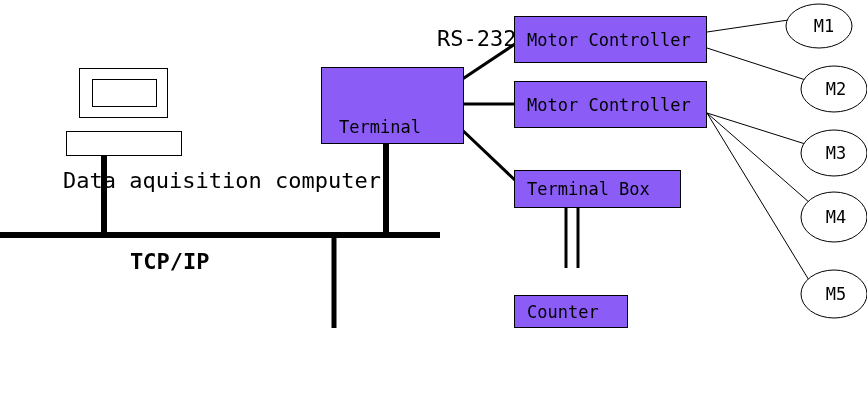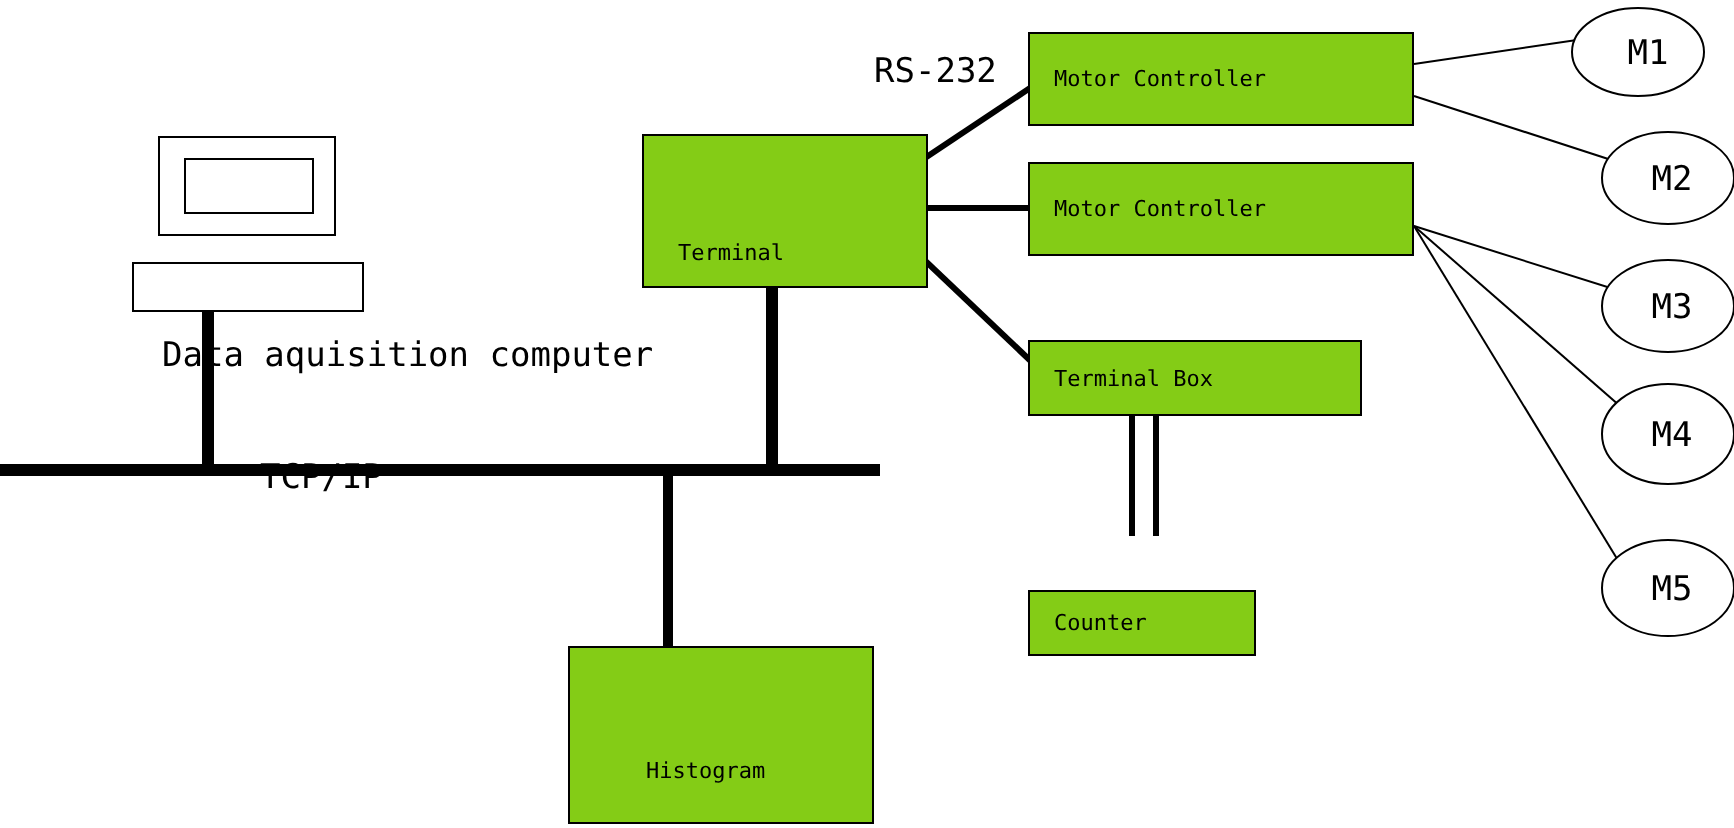--- a/index.html
+++ b/index.html
@@ -14,32 +14,32 @@
   }
   .wires {
     position: absolute;
     left: 0; top: 0;
     width: 867px; height: 414px;
   }
   .node {
     position: absolute;
     box-sizing: border-box;
     border: 1px solid #000000;
-    background: #84cc16;
-    font-size: 11px;
+    background: #8b5cf6;
+    font-size: 17px;
     white-space: pre;
   }
   .node.flex {
     display: flex;
     align-items: center;
     padding-left: 12px;
   }
   .label {
     position: absolute;
-    font-size: 17px;
+    font-size: 22px;
     white-space: pre;
     background: transparent;
   }
   .two-line { line-height: 18px; }
   .screen {
     position: absolute;
     box-sizing: border-box;
     border: 1px solid #000000;
     background: #ffffff;
   }
@@ -85,41 +85,37 @@
     <text x="836" y="95" text-anchor="middle">M2</text>
     <text x="836" y="159" text-anchor="middle">M3</text>
     <text x="836" y="223" text-anchor="middle">M4</text>
     <text x="836" y="300" text-anchor="middle">M5</text>
   </svg>
 
   <div class="screen" style="left:79px; top:68px; width:89px; height:50px;">
     <div class="screen" style="left:12px; top:10px; width:65px; height:28px;"></div>
   </div>
   <div class="screen" style="left:66px; top:131px; width:116px; height:25px;"></div>
-  <div class="label" style="left:81px; top:168px;">Data aquisition computer</div>
+  <div class="label" style="left:63px; top:168px;">Data aquisition computer</div>
 
-  <div class="label" style="left:130px; top:229px;">TCP/IP</div>
+  <div class="label" style="left:130px; top:249px;font-weight:bold;">TCP/IP</div>
   <div class="label" style="left:437px; top:26px;">RS-232</div>
 
   <div class="node two-line" style="left:321px; top:67px; width:143px; height:77px; padding:14px 0 16px 17px;">
     <div>Terminal</div>
   </div>
 
   <div class="node flex" style="left:514px; top:16px; width:193px; height:47px;">
     <span>Motor Controller</span>
   </div>
   <div class="node flex" style="left:514px; top:81px; width:193px; height:47px;">
     <span>Motor Controller</span>
   </div>
 
   <div class="node flex" style="left:514px; top:170px; width:167px; height:38px;">
     <span>Terminal Box</span>
   </div>
   <div class="node flex" style="left:514px; top:265px; width:114px; height:33px;margin-top:30px;">
     <span>Counter</span>
   </div>
 
-  <div class="node two-line" style="left:284px; top:323px; width:153px; height:89px; padding:14px 0 0 38px; line-height:19px;">
-    <div>Histogram</div>
-    
-  </div>
 
 </div>
 
 </body></html>

